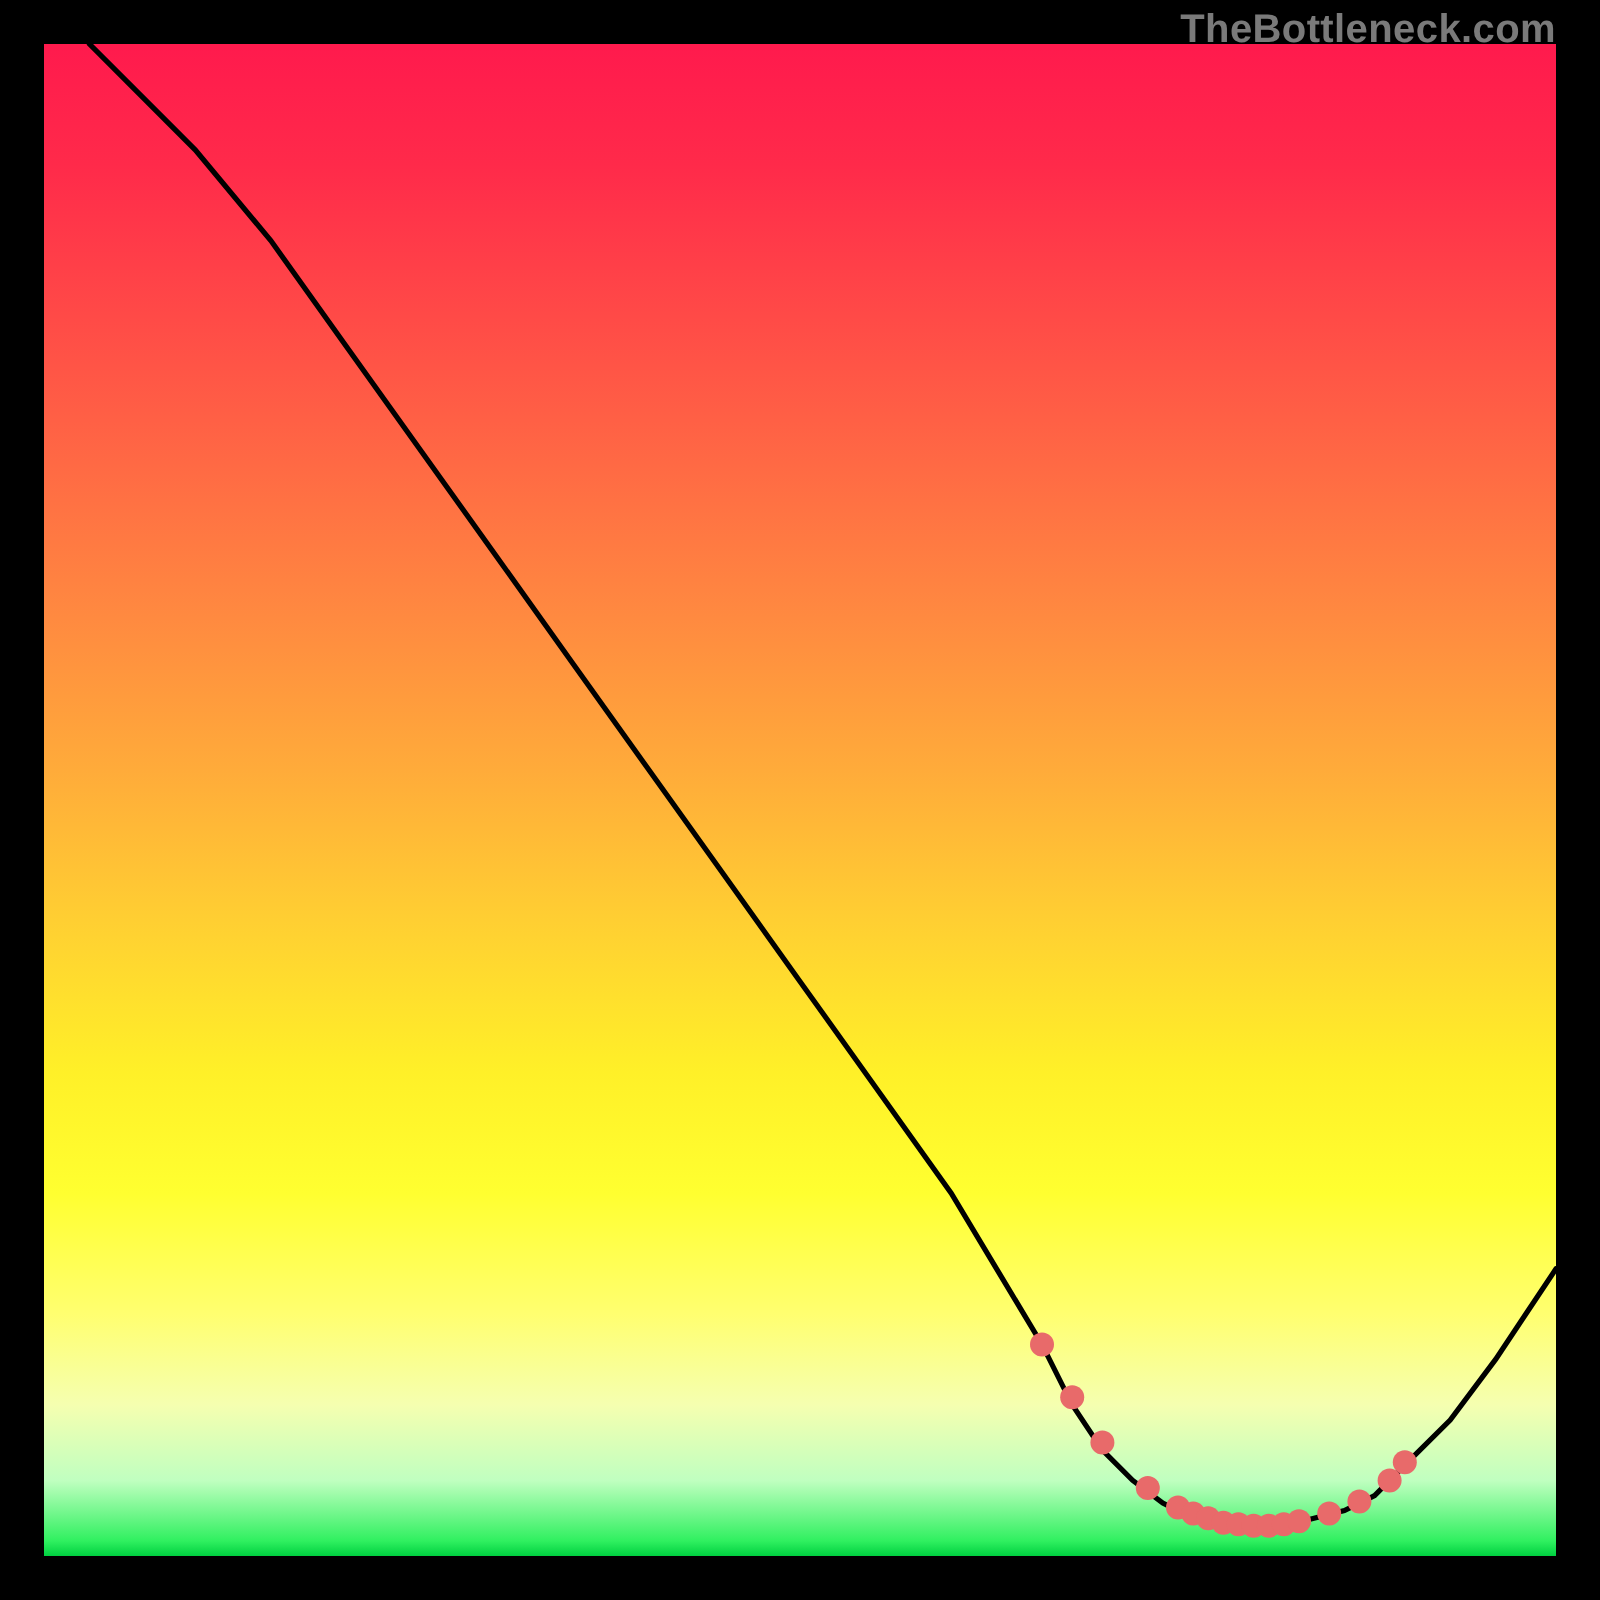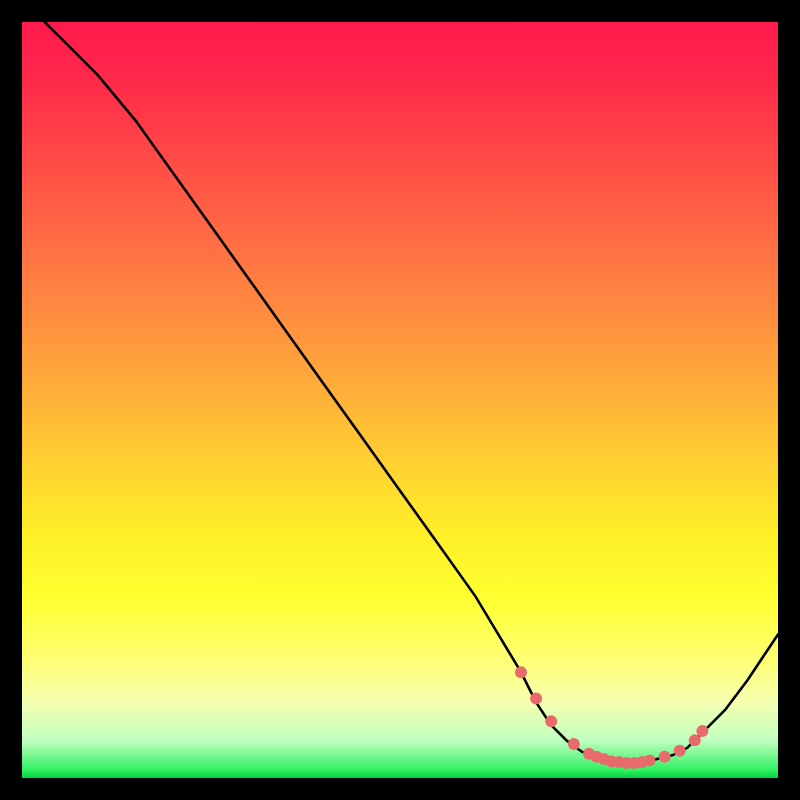--- a/index.html
+++ b/index.html
@@ -23,20 +23,21 @@
           #00d040 100%);}
   .watermark{position:absolute;top:-18px;right:0;color:#7a7a7a;font-size:20px;font-weight:600;letter-spacing:.2px}
   svg.curve{position:absolute;left:0;top:0;width:756px;height:756px}
   .dot{fill:#e86a6a}
 </style>
 </head>
 <body>
 
 <div class="frame">
   <div class="plot"></div>
+  <div class="watermark">TheBottleneck.com</div>
   <svg class="curve" viewBox="0 0 756 756">
     <path id="curve-path" fill="none" stroke="#000" stroke-width="2.6" stroke-linecap="round" d="M22.7 0.0 L45.4 22.7 L75.6 52.9 L113.4 98.3 L151.2 151.2 L189.0 204.1 L226.8 257.0 L264.6 310.0 L302.4 362.9 L340.2 415.8 L378.0 468.7 L415.8 521.6 L453.6 574.6 L476.3 612.4 L499.0 650.2 L514.1 680.4 L529.2 703.1 L544.3 718.2 L559.4 729.5 L574.6 737.1 L589.7 740.9 L604.8 740.9 L619.9 740.9 L635.0 737.1 L650.2 733.3 L665.3 725.8 L680.4 710.6 L703.1 688.0 L725.8 657.7 L756.0 612.4 "></path>
     <g id="dots">
         <circle cx="499.0" cy="650.2" r="6" class="dot"></circle>
         <circle cx="514.1" cy="676.6" r="6" class="dot"></circle>
         <circle cx="529.2" cy="699.3" r="6" class="dot"></circle>
         <circle cx="551.9" cy="722.0" r="6" class="dot"></circle>
         <circle cx="567.0" cy="731.8" r="6" class="dot"></circle>
         <circle cx="574.6" cy="734.8" r="6" class="dot"></circle>
         <circle cx="582.1" cy="737.1" r="6" class="dot"></circle>

